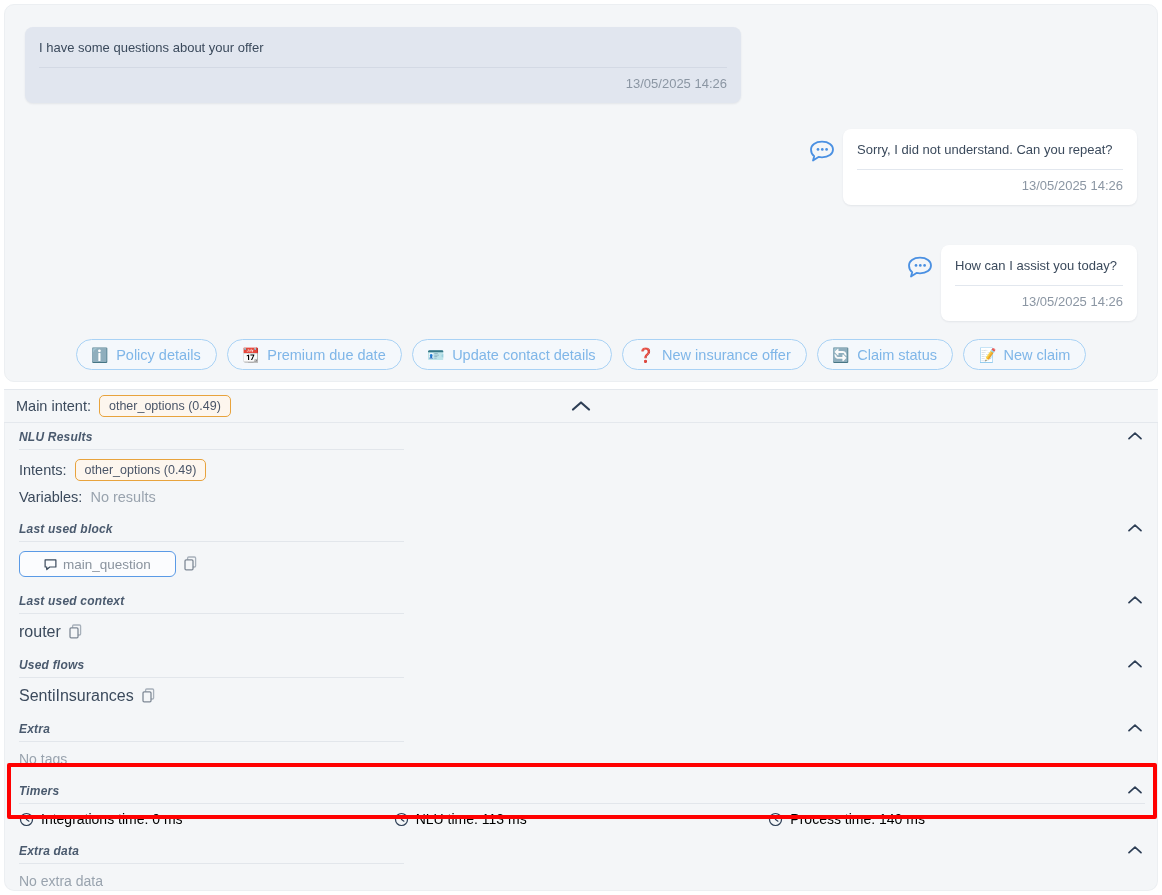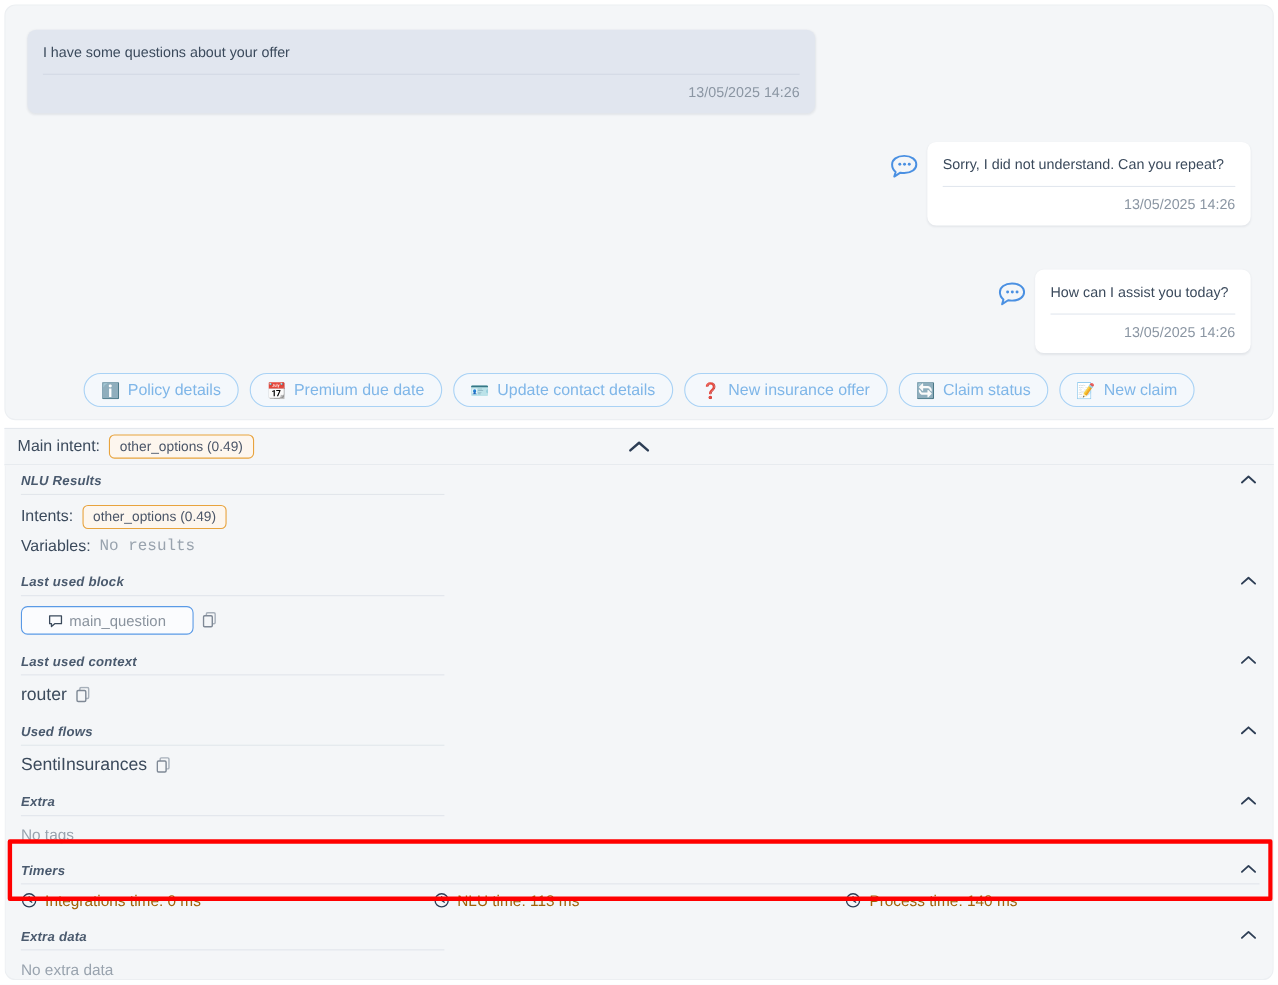--- a/index.html
+++ b/index.html
@@ -189,21 +189,21 @@
   .chev-right {
     position: absolute;
     right: 14px;
     top: 8px;
     cursor: pointer;
     display: inline-flex;
   }
   .sec-body { padding: 6px 14px 10px 14px; }
 
   .kv { font-size: 14.5px; color: #3b4a5c; display: flex; align-items: center; gap: 8px; }
-  .kv .muted { color: #99a3ae; font-family: Liberation Mono, monospace; }
+  .kv .muted { color: #99a3ae; }
   .muted-line { font-size: 14px; color: #99a3ae; }
 
   .chip-block {
     display: inline-flex;
     align-items: center;
     gap: 6px;
     height: 26px;
     padding: 0 24px;
     border: 1px solid #5a9ae6;
     border-radius: 6px;
@@ -220,23 +220,24 @@
   .plain-val { font-size: 16px; color: #3b4a5c; }
 
   
   .timers-grid {
     display: flex;
     padding: 4px 14px 10px 14px;
   }
   .timer-item {
     width: 380px;
     display: flex;
+    align-items: center;
     gap: 7px;
     font-size: 14px;
-    color: #a16207;
+    color: #000000;
   }
 
   .highlight-box {
     position: absolute;
     left: 2px;
     top: 340px;
     width: 1150px;
     height: 56px;
     border: 4px solid #ff0000;
     border-radius: 2px;

